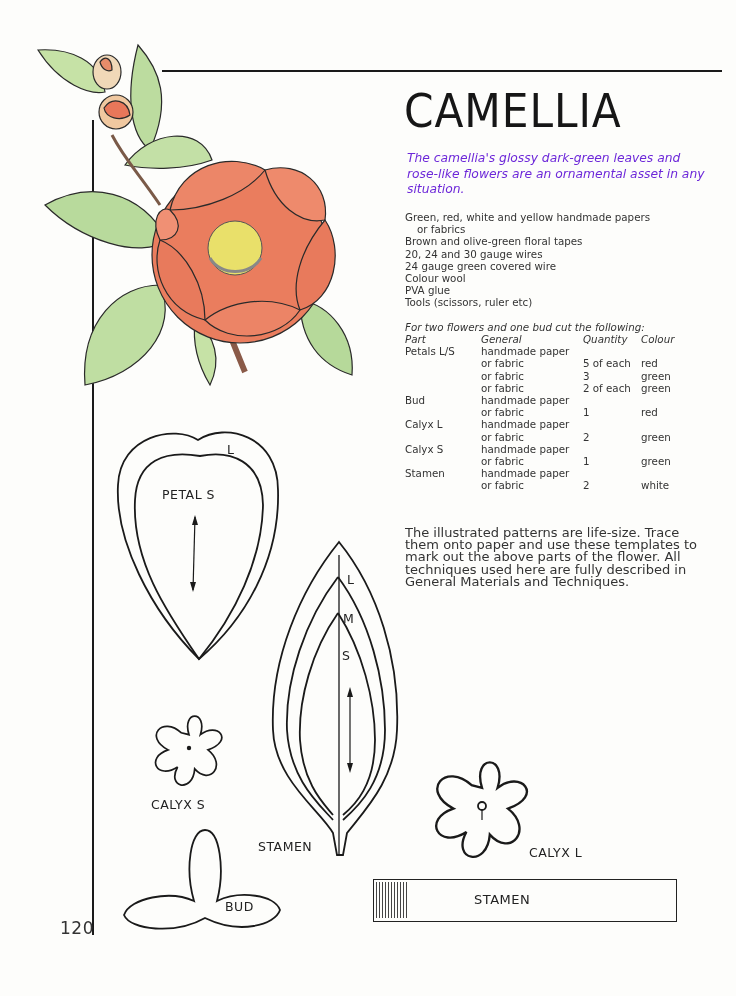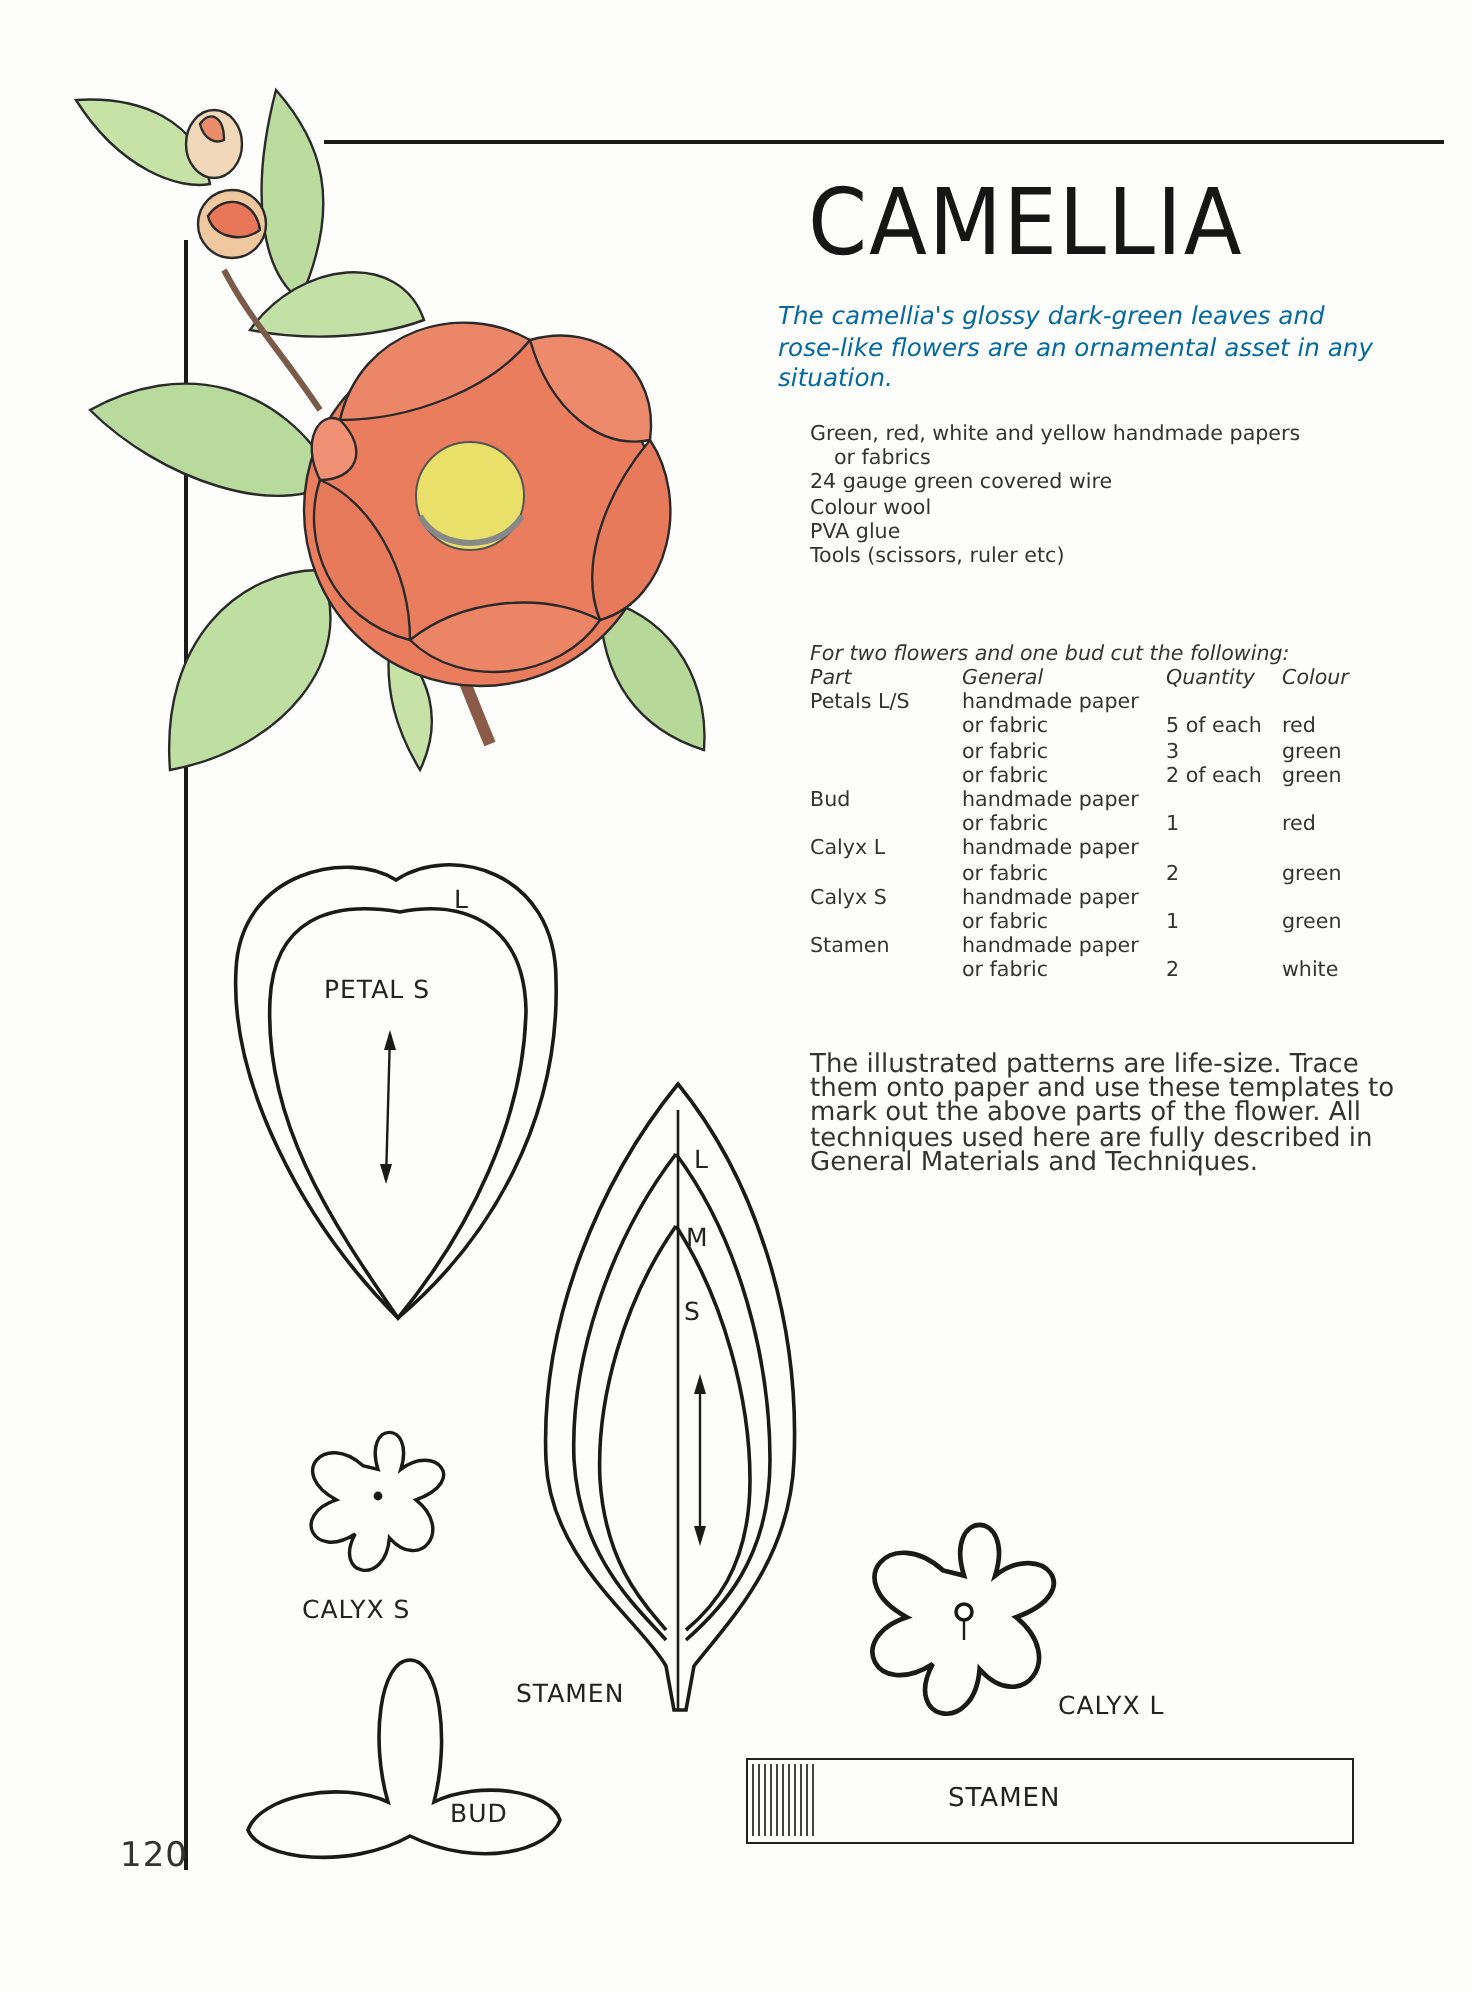--- a/index.html
+++ b/index.html
@@ -3,22 +3,22 @@
 <meta charset="utf-8">
 <style>
   html, body { margin: 0; padding: 0; }
   body { width: 736px; height: 996px; background: #fdfdfb; position: relative; overflow: hidden;
          font-family: "DejaVu Sans", sans-serif; color: #222; }
   .rule-h { position: absolute; left: 162px; top: 70px; width: 560px; height: 2px; background: #1a1a1a; }
   .rule-v { position: absolute; left: 92px; top: 120px; width: 2px; height: 815px; background: #1a1a1a; }
   .page-num { position: absolute; left: 60px; top: 918px; font-size: 17px; color: #333; letter-spacing: 0.5px; }
   .title { position: absolute; left: 404px; top: 84px; font-size: 46px; font-weight: normal;
            letter-spacing: 1px; color: #161616; font-family: "DejaVu Sans", sans-serif; transform: scaleX(0.92); transform-origin: left top; }
-  .intro { position: absolute; left: 389px; top: 151px; width: 300px; font-size: 12.3px; font-style: italic;
-           line-height: 15.5px; color: #0369a1; }
+  .intro { position: absolute; left: 407px; top: 151px; width: 300px; font-size: 12.3px; font-style: italic;
+           line-height: 15.5px; color: #6d28d9; }
   .materials { position: absolute; left: 405px; top: 211px; width: 320px; font-size: 10.3px; line-height: 12.2px; color: #333; }
   .materials div.indent { padding-left: 12px; }
   .cut-heading { position: absolute; left: 405px; top: 321px; font-size: 10.3px; font-style: italic; color: #333; }
   .cut-table { position: absolute; left: 405px; top: 333px; font-size: 10.3px; color: #333; border-collapse: collapse; }
   .cut-table td, .cut-table th { padding: 0; line-height: 12.2px; font-weight: normal; text-align: left; vertical-align: top; }
   .cut-table th { font-style: italic; }
   .c-part { width: 76px; margin-left: 24px; }
   .c-mat { width: 102px; }
   .c-qty { width: 58px; }
   .note { position: absolute; left: 405px; top: 527px; width: 310px; font-size: 13px; line-height: 12.2px; color: #333; }
@@ -117,20 +117,22 @@
   <div class="stamen-fringe"></div>
   <div class="stamen-label">STAMEN</div>
 </div>
 
 <div class="title">CAMELLIA</div>
 <div class="intro">The camellia's glossy dark-green leaves and rose-like flowers are an ornamental asset in any situation.</div>
 
 <div class="materials">
   <div>Green, red, white and yellow handmade papers</div>
   <div class="indent">or fabrics</div>
+  <div>Brown and olive-green floral tapes</div>
+  <div>20, 24 and 30 gauge wires</div>
   <div>24 gauge green covered wire</div>
   <div>Colour wool</div>
   <div>PVA glue</div>
   <div>Tools (scissors, ruler etc)</div>
 </div>
 
 <div class="cut-heading">For two flowers and one bud cut the following:</div>
 <table class="cut-table">
   <thead>
     <tr>

